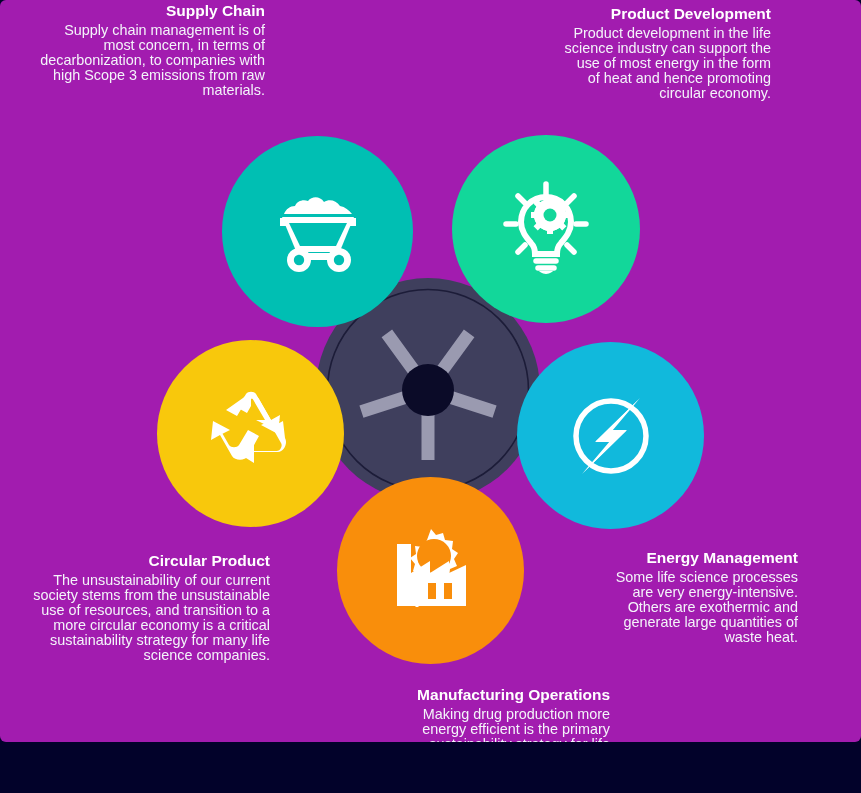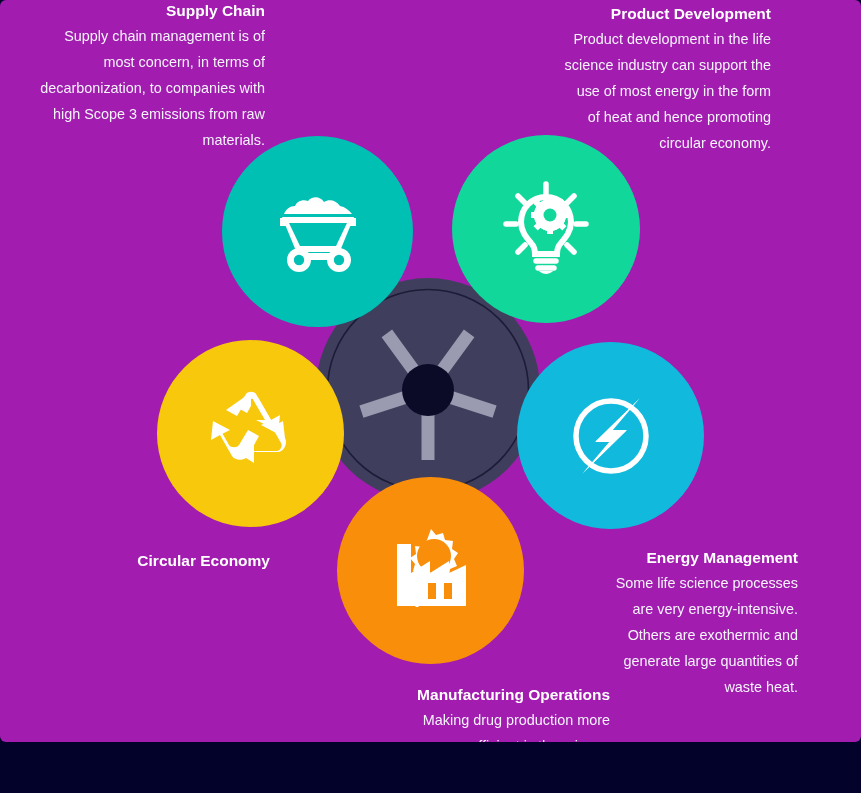--- a/index.html
+++ b/index.html
@@ -23,21 +23,21 @@
   .tblock .ttitle {
     font-weight: bold;
     font-size: 15.5px;
     line-height: 22px;
     color: #ffffff;
     margin: 0 0 1px 0;
     white-space: nowrap;
   }
   .tblock .tbody {
     font-size: 14.4px;
-    line-height: 26px;
+    line-height: 15px;
     color: #f4f4fa;
     margin: 0;
   }
   .align-right { text-align: right; }
   .align-left  { text-align: right; }
 
   #txt-supply-chain   { left: 40px;  top: 0px;   width: 225px; }
   #txt-product-dev    { left: 561px; top: 3px;   width: 210px; }
   #txt-circular       { left: 30px;  top: 550px; width: 240px; }
   #txt-energy         { left: 598px; top: 547px; width: 200px; }
@@ -214,21 +214,22 @@
     <div class="ttitle">Supply Chain</div>
     <div class="tbody">Supply chain management is of most concern, in terms of decarbonization, to companies with high Scope 3 emissions from raw materials.</div>
   </div>
 
   <div class="tblock align-left" id="txt-product-dev">
     <div class="ttitle">Product Development</div>
     <div class="tbody">Product development in the life science industry can support the use of most energy in the form of heat and hence promoting circular economy.</div>
   </div>
 
   <div class="tblock align-right" id="txt-circular">
-    <div class="ttitle">Circular Economy</div>
+    <div class="ttitle">Circular Product</div>
+    <div class="tbody">The unsustainability of our current society stems from the unsustainable use of resources, and transition to a more circular economy is a critical sustainability strategy for many life science companies.</div>
   </div>
 
   <div class="tblock align-left" id="txt-energy">
     <div class="ttitle">Energy Management</div>
     <div class="tbody">Some life science processes are very energy-intensive.  Others are exothermic and generate large quantities of waste heat.</div>
   </div>
 
   <div class="tblock align-left" id="txt-manufacturing">
     <div class="ttitle">Manufacturing Operations</div>
     <div class="tbody">Making drug production more energy efficient is the primary sustainability strategy for life science companies.</div>

